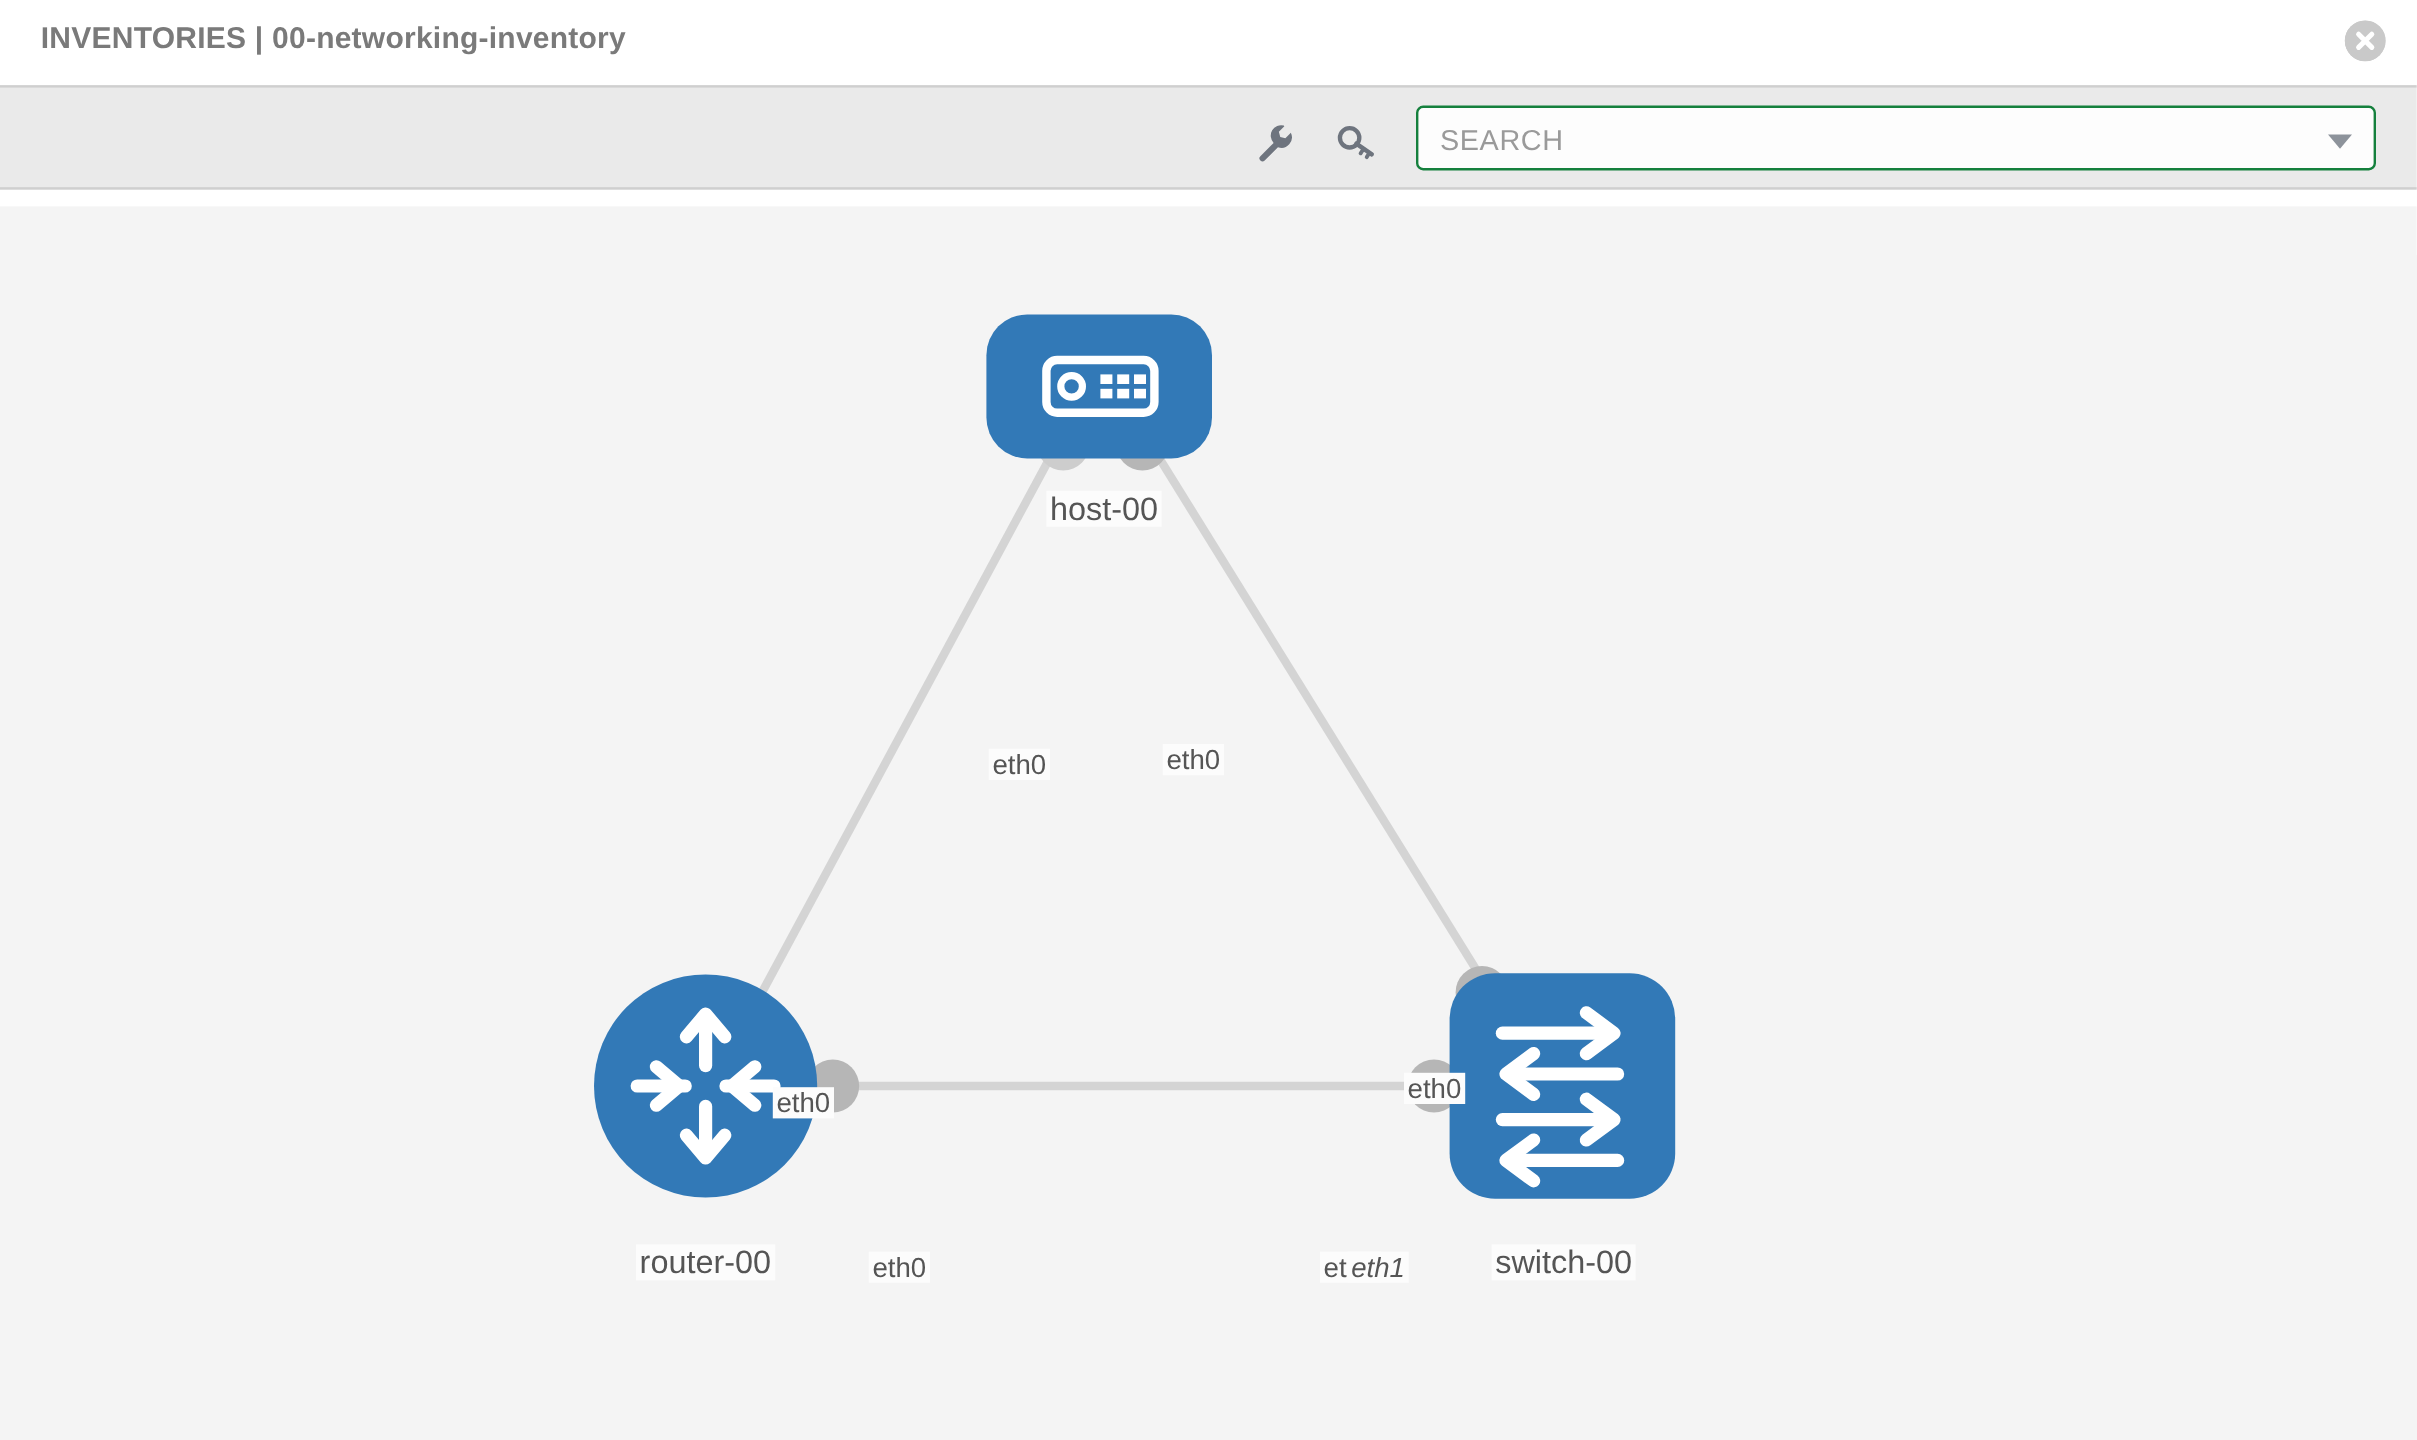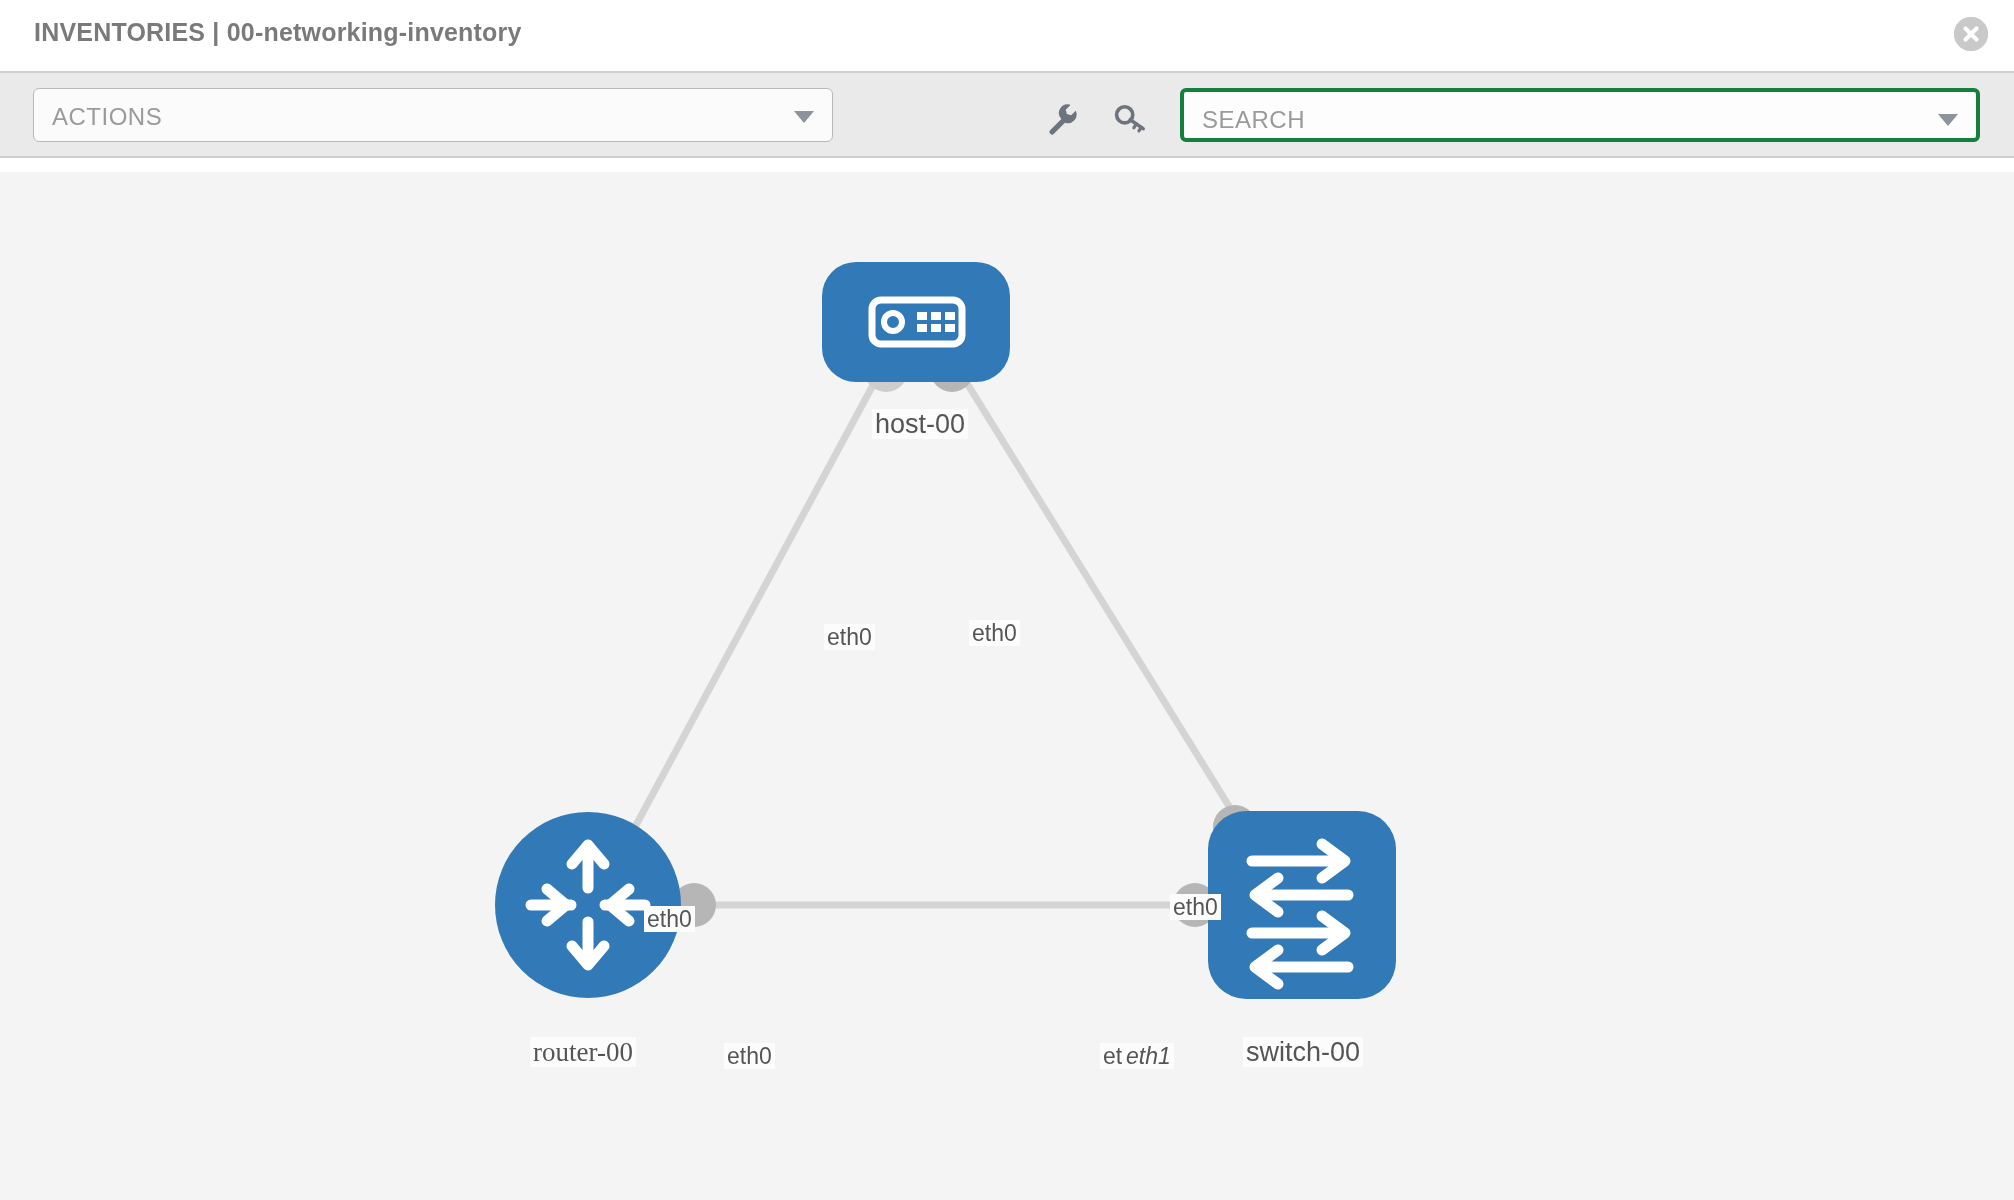--- a/index.html
+++ b/index.html
@@ -96,21 +96,21 @@
   }
   .tool-icon.wrench { left: 1045px; }
   .tool-icon.key { left: 1113px; }
   .search-box {
     position: absolute;
     left: 1180px;
     top: 15px;
     width: 800px;
     height: 54px;
     background: #fdfdfd;
-    border: 4px solid #15803d;
+    border: 2px solid #15803d;
     border-radius: 6px;
     box-sizing: border-box;
     cursor: text;
   }
   .search-label {
     position: absolute;
     left: 18px;
     top: 14px;
     font-size: 24px;
     color: #9a9a9a;
@@ -158,24 +158,20 @@
   <div class="close-btn">
     <svg width="34" height="34" viewBox="0 0 34 34" aria-hidden="true">
       <circle cx="17" cy="17" r="17" fill="#c9c9c9"></circle>
       <path d="M11.5 11.5 L22.5 22.5 M22.5 11.5 L11.5 22.5" stroke="#ffffff" stroke-width="4.2" stroke-linecap="round"></path>
     </svg>
   </div>
 </div>
 
 <div class="toolbar">
 
-  <div class="actions-select">
-    <span class="actions-label">ACTIONS</span>
-    <span class="caret"></span>
-  </div>
 
   <div class="tool-icon wrench">
     <svg width="34" height="34" viewBox="0 0 32 32" aria-hidden="true">
       <path d="M23.4 3.4a8.2 8.2 0 0 0-8.0 13.6L5.0 27.4a2.4 2.4 0 0 0 3.4 3.4L18.8 20.4a8.2 8.2 0 0 0 10.1-11.3l-4.3 4.3-4.0-1.1-1.1-4.0 4.3-4.3a8.3 8.3 0 0 0-0.4-0.6z" fill="#6e747e"></path>
     </svg>
   </div>
 
   <div class="tool-icon key">
     <svg width="34" height="34" viewBox="0 0 32 32" aria-hidden="true">
       <circle cx="11" cy="13" r="7.6" fill="none" stroke="#6e747e" stroke-width="3.4"></circle>
@@ -246,21 +242,21 @@
         <path d="M1278 706 L1255 723 L1278 740"></path>
         <path d="M1252 761 L1340 761"></path>
         <path d="M1322 744 L1345 761 L1322 778"></path>
         <path d="M1260 795 L1348 795"></path>
         <path d="M1278 778 L1255 795 L1278 812"></path>
       </g>
     </g>
   </svg>
 
   <div class="node-label" style="left:872px; top:237px;">host-00</div>
-  <div class="node-label" style="left:530px; top:865px;font-family:Liberation Serif, serif;">router-00</div>
+  <div class="node-label" style="left:530px; top:865px;">router-00</div>
   <div class="node-label" style="left:1243px; top:865px;">switch-00</div>
 
   <div class="iface-label" style="left:824px; top:452px;">eth0</div>
   <div class="iface-label" style="left:969px; top:448px;">eth0</div>
   <div class="iface-label" style="left:644px; top:734px;">eth0</div>
   <div class="iface-label" style="left:1170px; top:722px;">eth0</div>
   <div class="iface-label" style="left:724px; top:871px;">eth0</div>
   <div class="iface-label" style="left:1100px; top:871px;">eth0</div>
   <div class="iface-label" style="left:1123px; top:871px;font-style:italic;">eth1</div>
 

